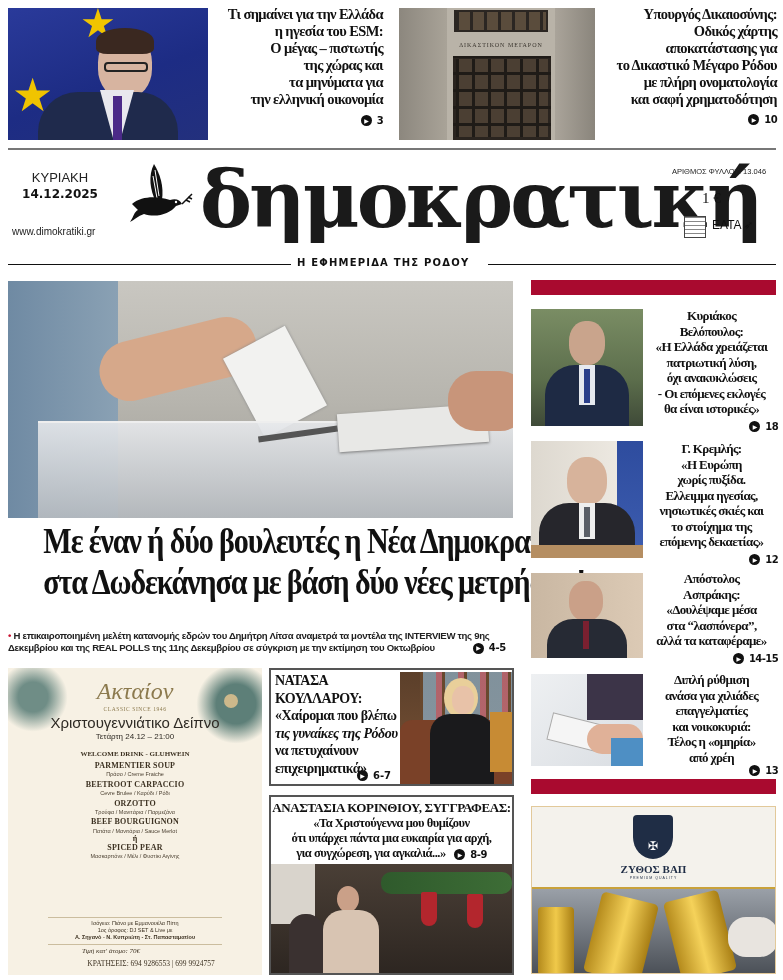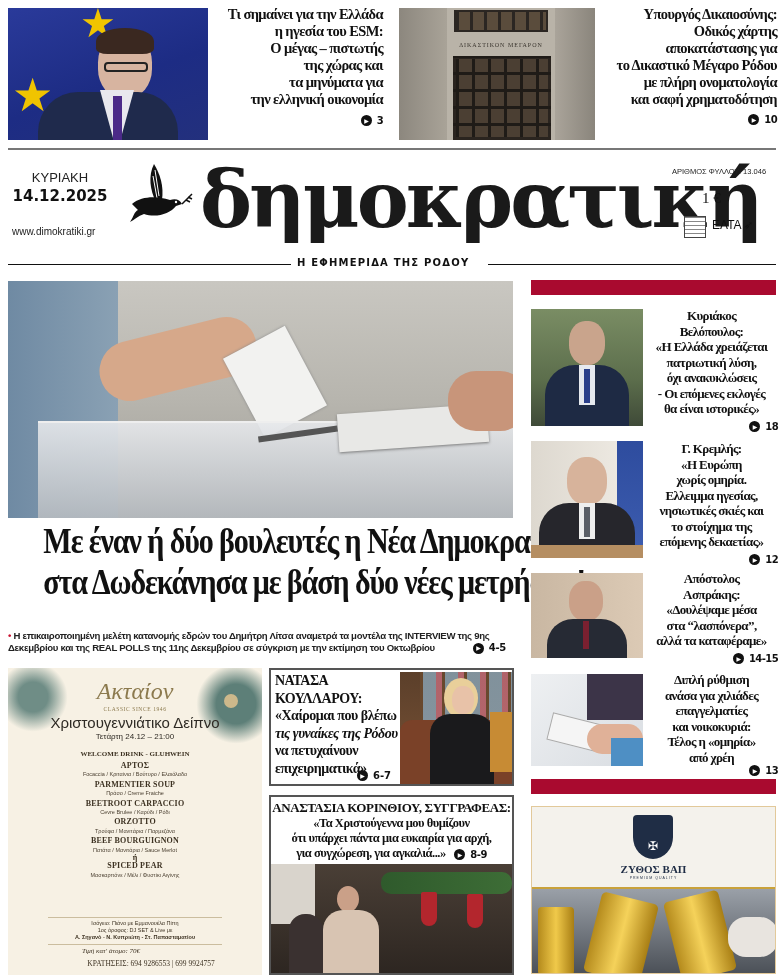--- a/index.html
+++ b/index.html
@@ -61,21 +61,21 @@
   <div style="margin-top:1px;"><span class="pageref">
         <span class="dot">▶</span>
         <span>10</span>
       </span></div>
 </div>
 
 <div class="abs" style="left:8px;top:148px;width:768px;height:2px;background:#777;"></div>
 
 <div class="abs" style="left:8px;top:170px;width:104px;text-align:center;">
   <div style="font-size:13px;color:#222;">ΚΥΡΙΑΚΗ</div>
-  <div style="font-family:'DejaVu Sans',sans-serif;font-weight:bold;font-size:15px;margin-top:2px;">14.12.2025</div>
+  <div style="font-family:'DejaVu Sans',sans-serif;font-weight:bold;font-size:12px;margin-top:2px;">14.12.2025</div>
 </div>
 <div class="abs" style="left:12px;top:226px;font-size:10px;color:#222;">www.dimokratiki.gr</div>
 
 <div class="abs" style="left:126px;top:160px;width:70px;height:70px;">
   <svg width="70" height="70" viewBox="0 0 70 70">
     <path d="M28 4 C34 14 38 26 36 40 L30 42 C24 30 22 16 28 4 Z" fill="#111"></path>
     <path d="M29 10 L33 36" stroke="#fff" stroke-width="1"></path>
     <path d="M27 16 L31 38" stroke="#fff" stroke-width="1"></path>
     <path d="M6 44 C16 36 30 36 44 40 C50 38 54 40 56 44 L50 46 C44 54 30 58 18 54 C12 56 8 60 4 62 C8 56 8 52 12 50 Z" fill="#111"></path>
     <path d="M56 44 L66 34 M60 40 L64 42 M62 37 L66 39" stroke="#111" stroke-width="1.5"></path>
@@ -148,21 +148,21 @@
   <div style="position:absolute;right:0;top:0;width:26px;height:117px;background:linear-gradient(180deg,#2e4c9e,#3d5db0);"></div>
   <div style="position:absolute;left:36px;top:16px;width:40px;height:48px;border-radius:45%;background:#d7b39b;"></div>
   <div style="position:absolute;left:8px;top:62px;width:96px;height:56px;border-radius:30px 30px 0 0;background:#26262c;"></div>
   <div style="position:absolute;left:48px;top:62px;width:16px;height:36px;background:#eee;"></div>
   <div style="position:absolute;left:53px;top:66px;width:6px;height:30px;background:#5a5e66;"></div>
   <div style="position:absolute;left:0;top:104px;width:112px;height:13px;background:#b58e62;"></div>
 </div>
 <div class="abs side-text cond" style="left:645px;top:441px;width:133px;">
   <div>Γ. Κρεμλής:</div>
   <div>«Η Ευρώπη</div>
-  <div>χωρίς ομηρία.</div>
+  <div>χωρίς πυξίδα.</div>
   <div>Ελλειμμα ηγεσίας,</div>
   <div>νησιωτικές σκιές και</div>
   <div>το στοίχημα της</div>
   <div>επόμενης δεκαετίας»</div>
   <div style="text-align:right;"><span class="pageref">
         <span class="dot">▶</span>
         <span>12</span>
       </span></div>
 </div>
 
@@ -219,24 +219,20 @@
   <div style="position:absolute;left:-10px;top:-6px;width:70px;height:70px;background:radial-gradient(circle,#6f8d86 0%,#6f8d86 30%,transparent 70%);"></div>
   <div style="position:absolute;right:-14px;top:-4px;width:80px;height:80px;background:radial-gradient(circle,#5d7f78 0%,#5d7f78 35%,transparent 70%);"></div>
   <div style="position:absolute;left:216px;top:26px;width:14px;height:14px;border-radius:50%;background:#cdb88b;"></div>
   <div style="position:absolute;left:0;top:10px;width:254px;text-align:center;font-family:'Liberation Serif',serif;font-style:italic;font-size:24px;color:#8c7a4e;">Ακταίον</div>
   <div style="position:absolute;left:0;top:38px;width:254px;text-align:center;font-family:'Liberation Serif',serif;font-size:5.5px;color:#8c7a4e;letter-spacing:0.6px;">CLASSIC  SINCE 1946</div>
   <div style="position:absolute;left:0;top:46px;width:254px;text-align:center;font-size:15px;color:#2e2a24;">Χριστουγεννιάτικο Δείπνο</div>
   <div style="position:absolute;left:0;top:64px;width:254px;text-align:center;font-size:8px;color:#2e2a24;">Τετάρτη 24.12 – 21:00</div>
   <div style="position:absolute;left:0;top:82px;width:254px;text-align:center;font-family:'Liberation Serif',serif;font-weight:bold;font-size:7px;color:#3d3222;">WELCOME DRINK - GLUHWEIN</div>
 
   <div style="position:absolute;left:10px;top:94px;width:234px;text-align:center;line-height:8.4px;">
-    <div style="margin-bottom:2px;">
-        <div class="menu-item-t">ΑΡΤΟΣ</div>
-        <div class="menu-item-d">Focaccia / Κριταίνια / Βούτυρο / Ελαιόλαδο</div>
-      </div>
     <div style="margin-bottom:2px;">
         <div class="menu-item-t">PARMENTIER SOUP</div>
         <div class="menu-item-d">Πράσο / Creme Fraiche</div>
       </div>
     <div style="margin-bottom:2px;">
         <div class="menu-item-t">BEETROOT CARPACCIO</div>
         <div class="menu-item-d">Cevre Brulee / Καρύδι / Ρόδι</div>
       </div>
     <div style="margin-bottom:2px;">
         <div class="menu-item-t">ORZOTTO</div>

